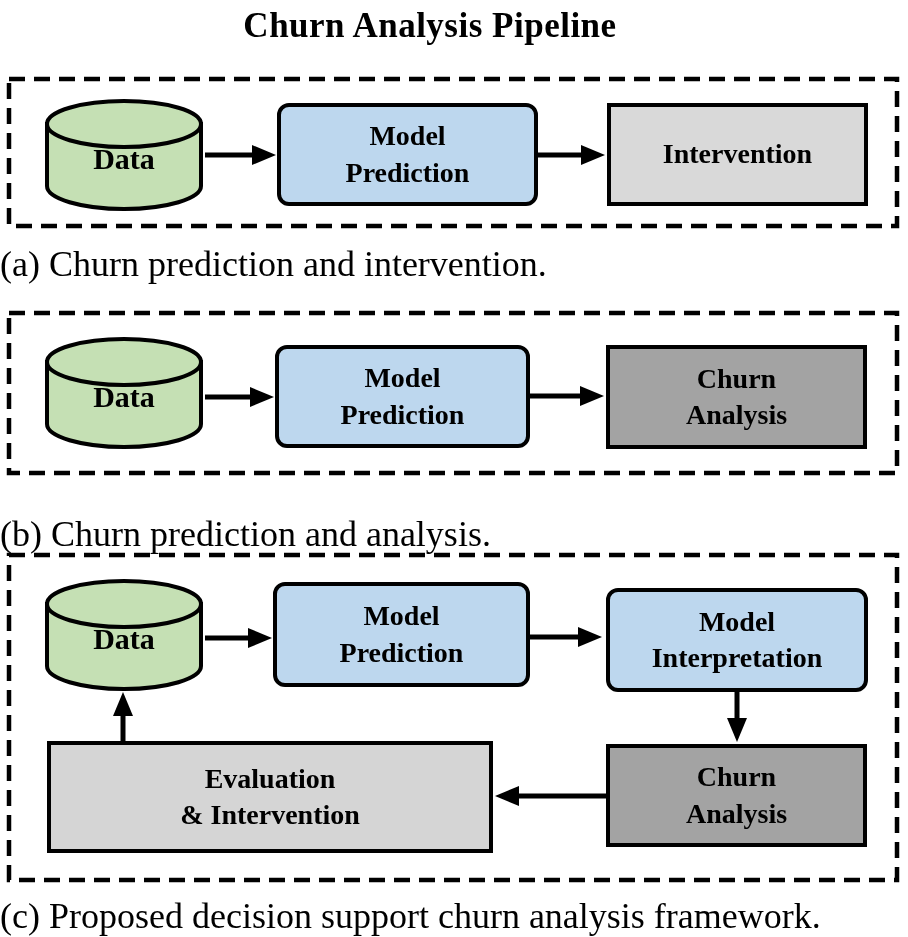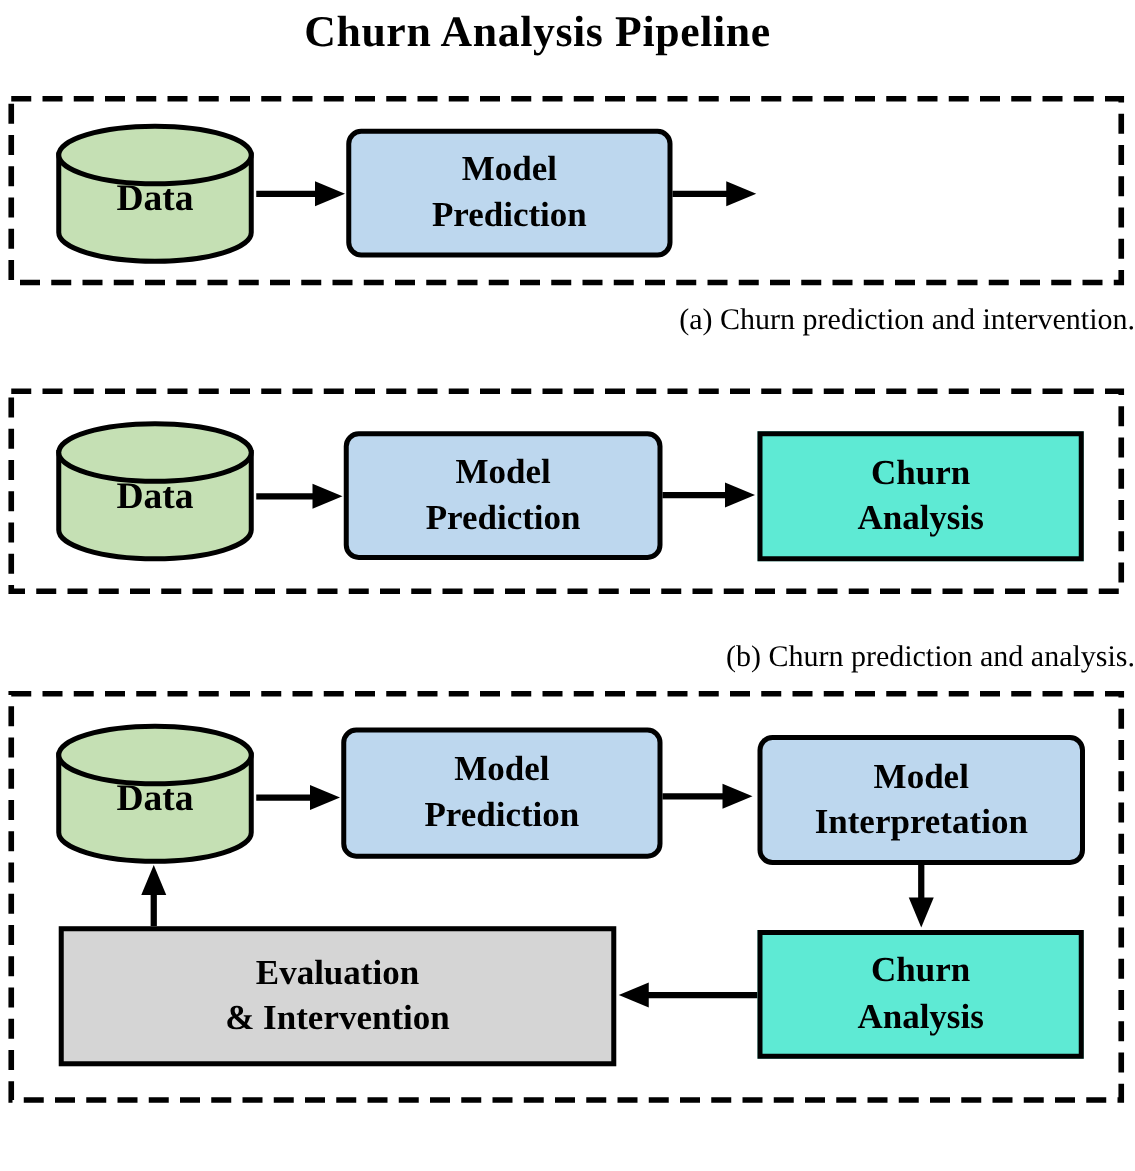--- a/index.html
+++ b/index.html
@@ -11,34 +11,34 @@
     color:#000;
     overflow:hidden;
   }
   #underlay{position:absolute;left:0;top:0;width:908px;height:937px;}
   .title{
     position:absolute;left:0;top:6px;width:860px;
     text-align:center;font-size:35px;font-weight:bold;letter-spacing:0.5px;
   }
   .caption{
     position:absolute;left:0;width:908px;
-    text-align:right;font-size:24px;font-weight:normal;
+    text-align:left;font-size:36px;font-weight:normal;
   }
   #caption-a{top:243px;}
   #caption-b{top:513px;}
   #caption-c{top:895px;}
   .node{
     position:absolute;box-sizing:border-box;
     border:4px solid #000;
     display:flex;align-items:center;justify-content:center;
     text-align:center;font-weight:bold;font-size:28px;line-height:1.3;
     white-space:pre-line;
   }
   .blue{background:#bdd7ee;border-radius:12px;}
-  .pink{background:#5eead4;}
+  .pink{background:#a3a3a3;}
   .gray{background:#d9d9d9;}
   .gray2{background:#d5d5d5;}
   #node-a-mp{left:277px;top:103px;width:261px;height:103px;}
   #node-a-iv{left:607px;top:103px;width:261px;height:103px;}
   #node-b-mp{left:275px;top:345px;width:255px;height:103px;}
   #node-b-ca{left:606px;top:345px;width:261px;height:104px;}
   #node-c-mp{left:273px;top:582px;width:257px;height:105px;}
   #node-c-mi{left:606px;top:588px;width:262px;height:104px;}
   #node-c-ca{left:606px;top:744px;width:261px;height:103px;}
   #node-c-ei{left:47px;top:741px;width:446px;height:112px;font-family:Liberation Serif, serif;}
@@ -113,32 +113,34 @@
       <line x1="123" y1="741" x2="123" y2="714" stroke="#000" stroke-width="5"></line>
       <polygon points="123,692 113,716 133,716" fill="#000"></polygon>
     </g>
   </svg>
 
   <div class="title">Churn Analysis Pipeline</div>
 
   <div class="data-label" id="data-label-a">Data</div>
   <div class="node blue" id="node-a-mp">Model
 Prediction</div>
+  <div class="node gray" id="node-a-iv">Intervention</div>
   <div class="caption" id="caption-a">(a) Churn prediction and intervention.</div>
 
   <div class="data-label" id="data-label-b">Data</div>
   <div class="node blue" id="node-b-mp">Model
 Prediction</div>
   <div class="node pink" id="node-b-ca">Churn
 Analysis</div>
   <div class="caption" id="caption-b">(b) Churn prediction and analysis.</div>
 
   <div class="data-label" id="data-label-c">Data</div>
   <div class="node blue" id="node-c-mp">Model
 Prediction</div>
   <div class="node blue" id="node-c-mi">Model
 Interpretation</div>
   <div class="node pink" id="node-c-ca">Churn
 Analysis</div>
   <div class="node gray2" id="node-c-ei">Evaluation
 &amp; Intervention</div>
+  <div class="caption" id="caption-c">(c) Proposed decision support churn analysis framework.</div>
 
 </div>
 
 </body></html>

